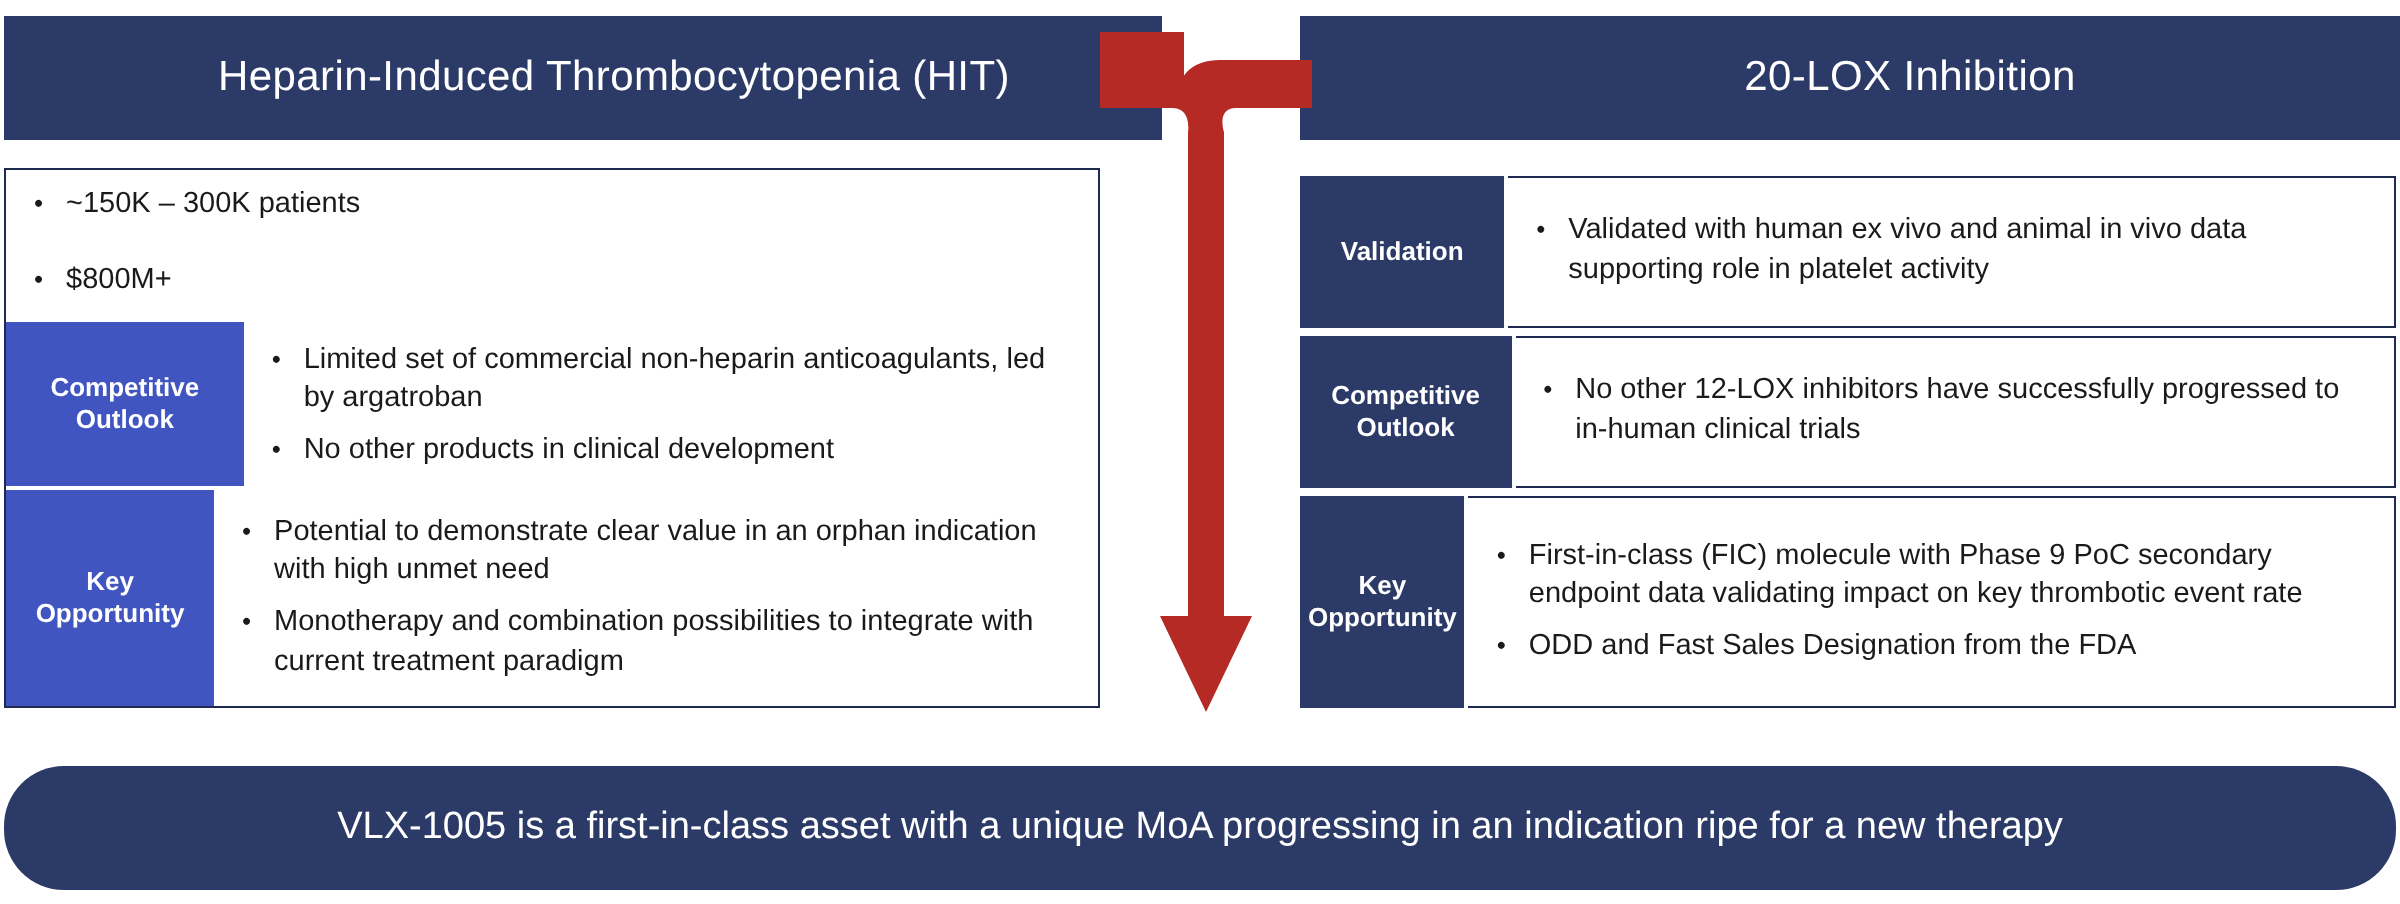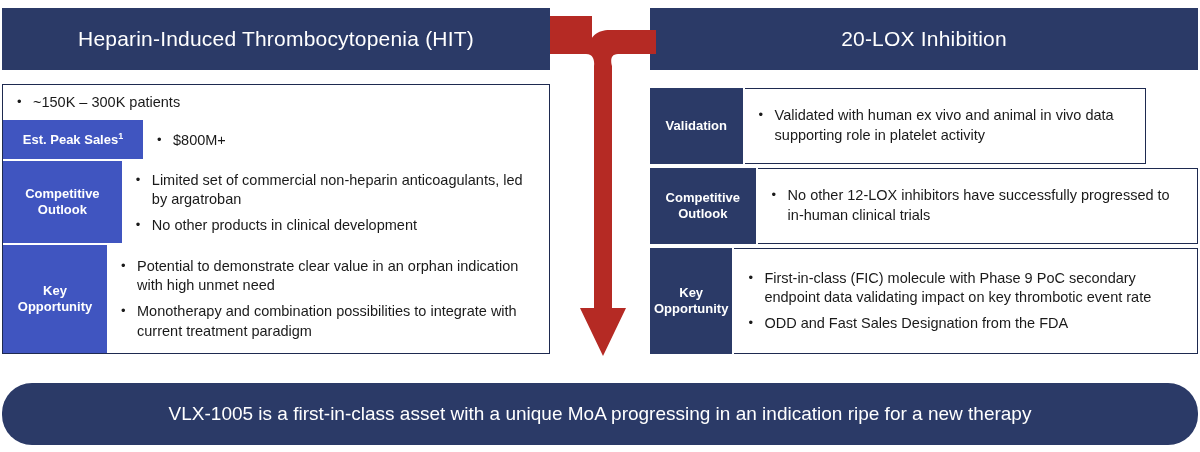--- a/index.html
+++ b/index.html
@@ -24,20 +24,21 @@
   .panel-header {
     position: absolute;
     background: #2b3a67;
     color: #ffffff;
     display: flex;
     align-items: center;
     justify-content: center;
     font-size: 21px;
     letter-spacing: 0.2px;
     text-align: center;
+    padding-left: 31px;
   }
   #hit-header {
     left: 2px;
     top: 8px;
     width: 548px;
     height: 62px;
   }
   #lox-header {
     left: 650px;
     top: 8px;
@@ -123,21 +124,21 @@
     border-bottom: none;
     border-right: 2px solid #ffffff;
     font-size: 13px;
   }
   .rbox .row-content {
     border-top: 1px solid #1e2a50;
     border-right: 1px solid #1e2a50;
     border-bottom: 1px solid #1e2a50;
     background: #ffffff;
   }
-  #lox-row-0 { left: 650px; top: 88px; width: 496px; height: 76px; }
+  #lox-row-0 { left: 650px; top: 88px; width: 548px; height: 76px; }
   #lox-row-1 { left: 650px; top: 168px; width: 548px; height: 76px; }
   #lox-row-2 { left: 650px; top: 248px; width: 548px; height: 106px; }
   .rbox .row-content { flex: 1 1 auto; }
 
   
   #arrow {
     position: absolute;
     left: 548px;
     top: 8px;
     width: 110px;
@@ -185,23 +186,20 @@
     <div class="row" id="hit-row-0">
       <div class="row-content">
         <div class="bullet">
           <span class="dot">•</span>
           <span class="txt">~150K – 300K patients</span>
         </div>
       </div>
     </div>
 
     <div class="row" id="hit-row-1">
-      <div class="row-label">
-        <span><span>Est. Peak Sales</span><sup>1</sup></span>
-      </div>
       <div class="row-content">
         <div class="bullet">
           <span class="dot">•</span>
           <span class="txt">$800M+</span>
         </div>
       </div>
     </div>
 
     <div class="row" id="hit-row-2">
       <div class="row-label">

